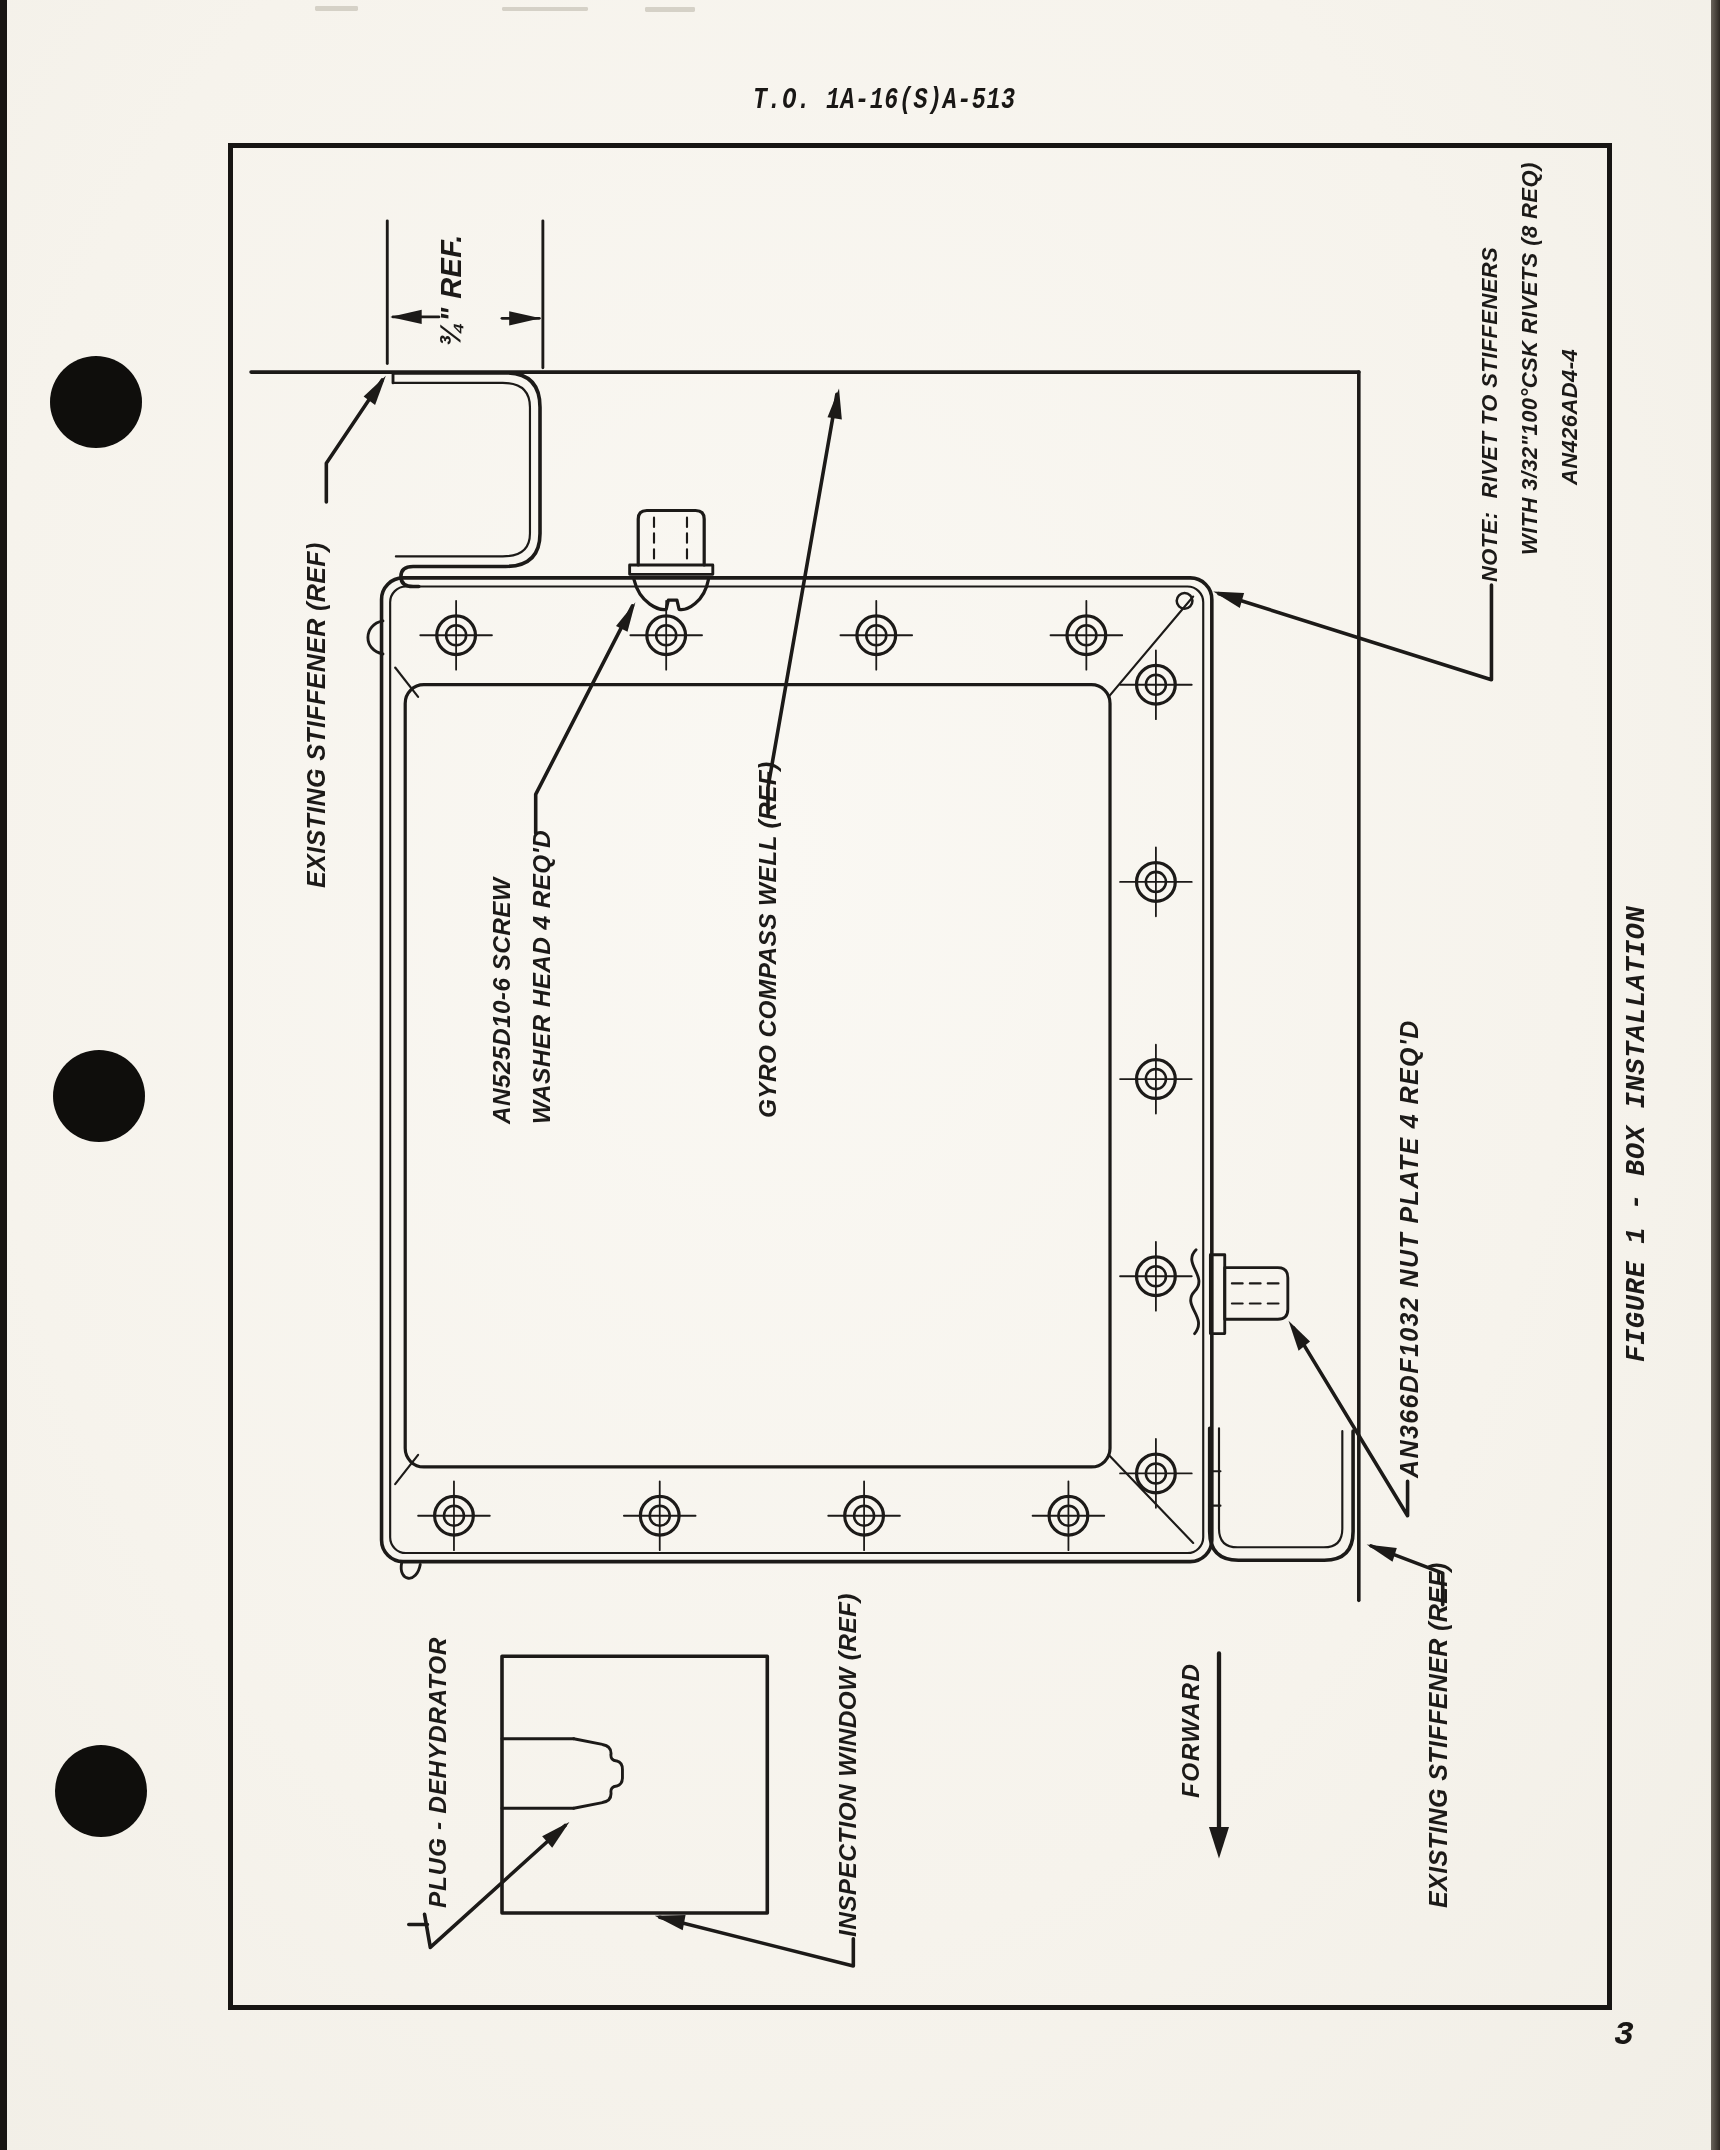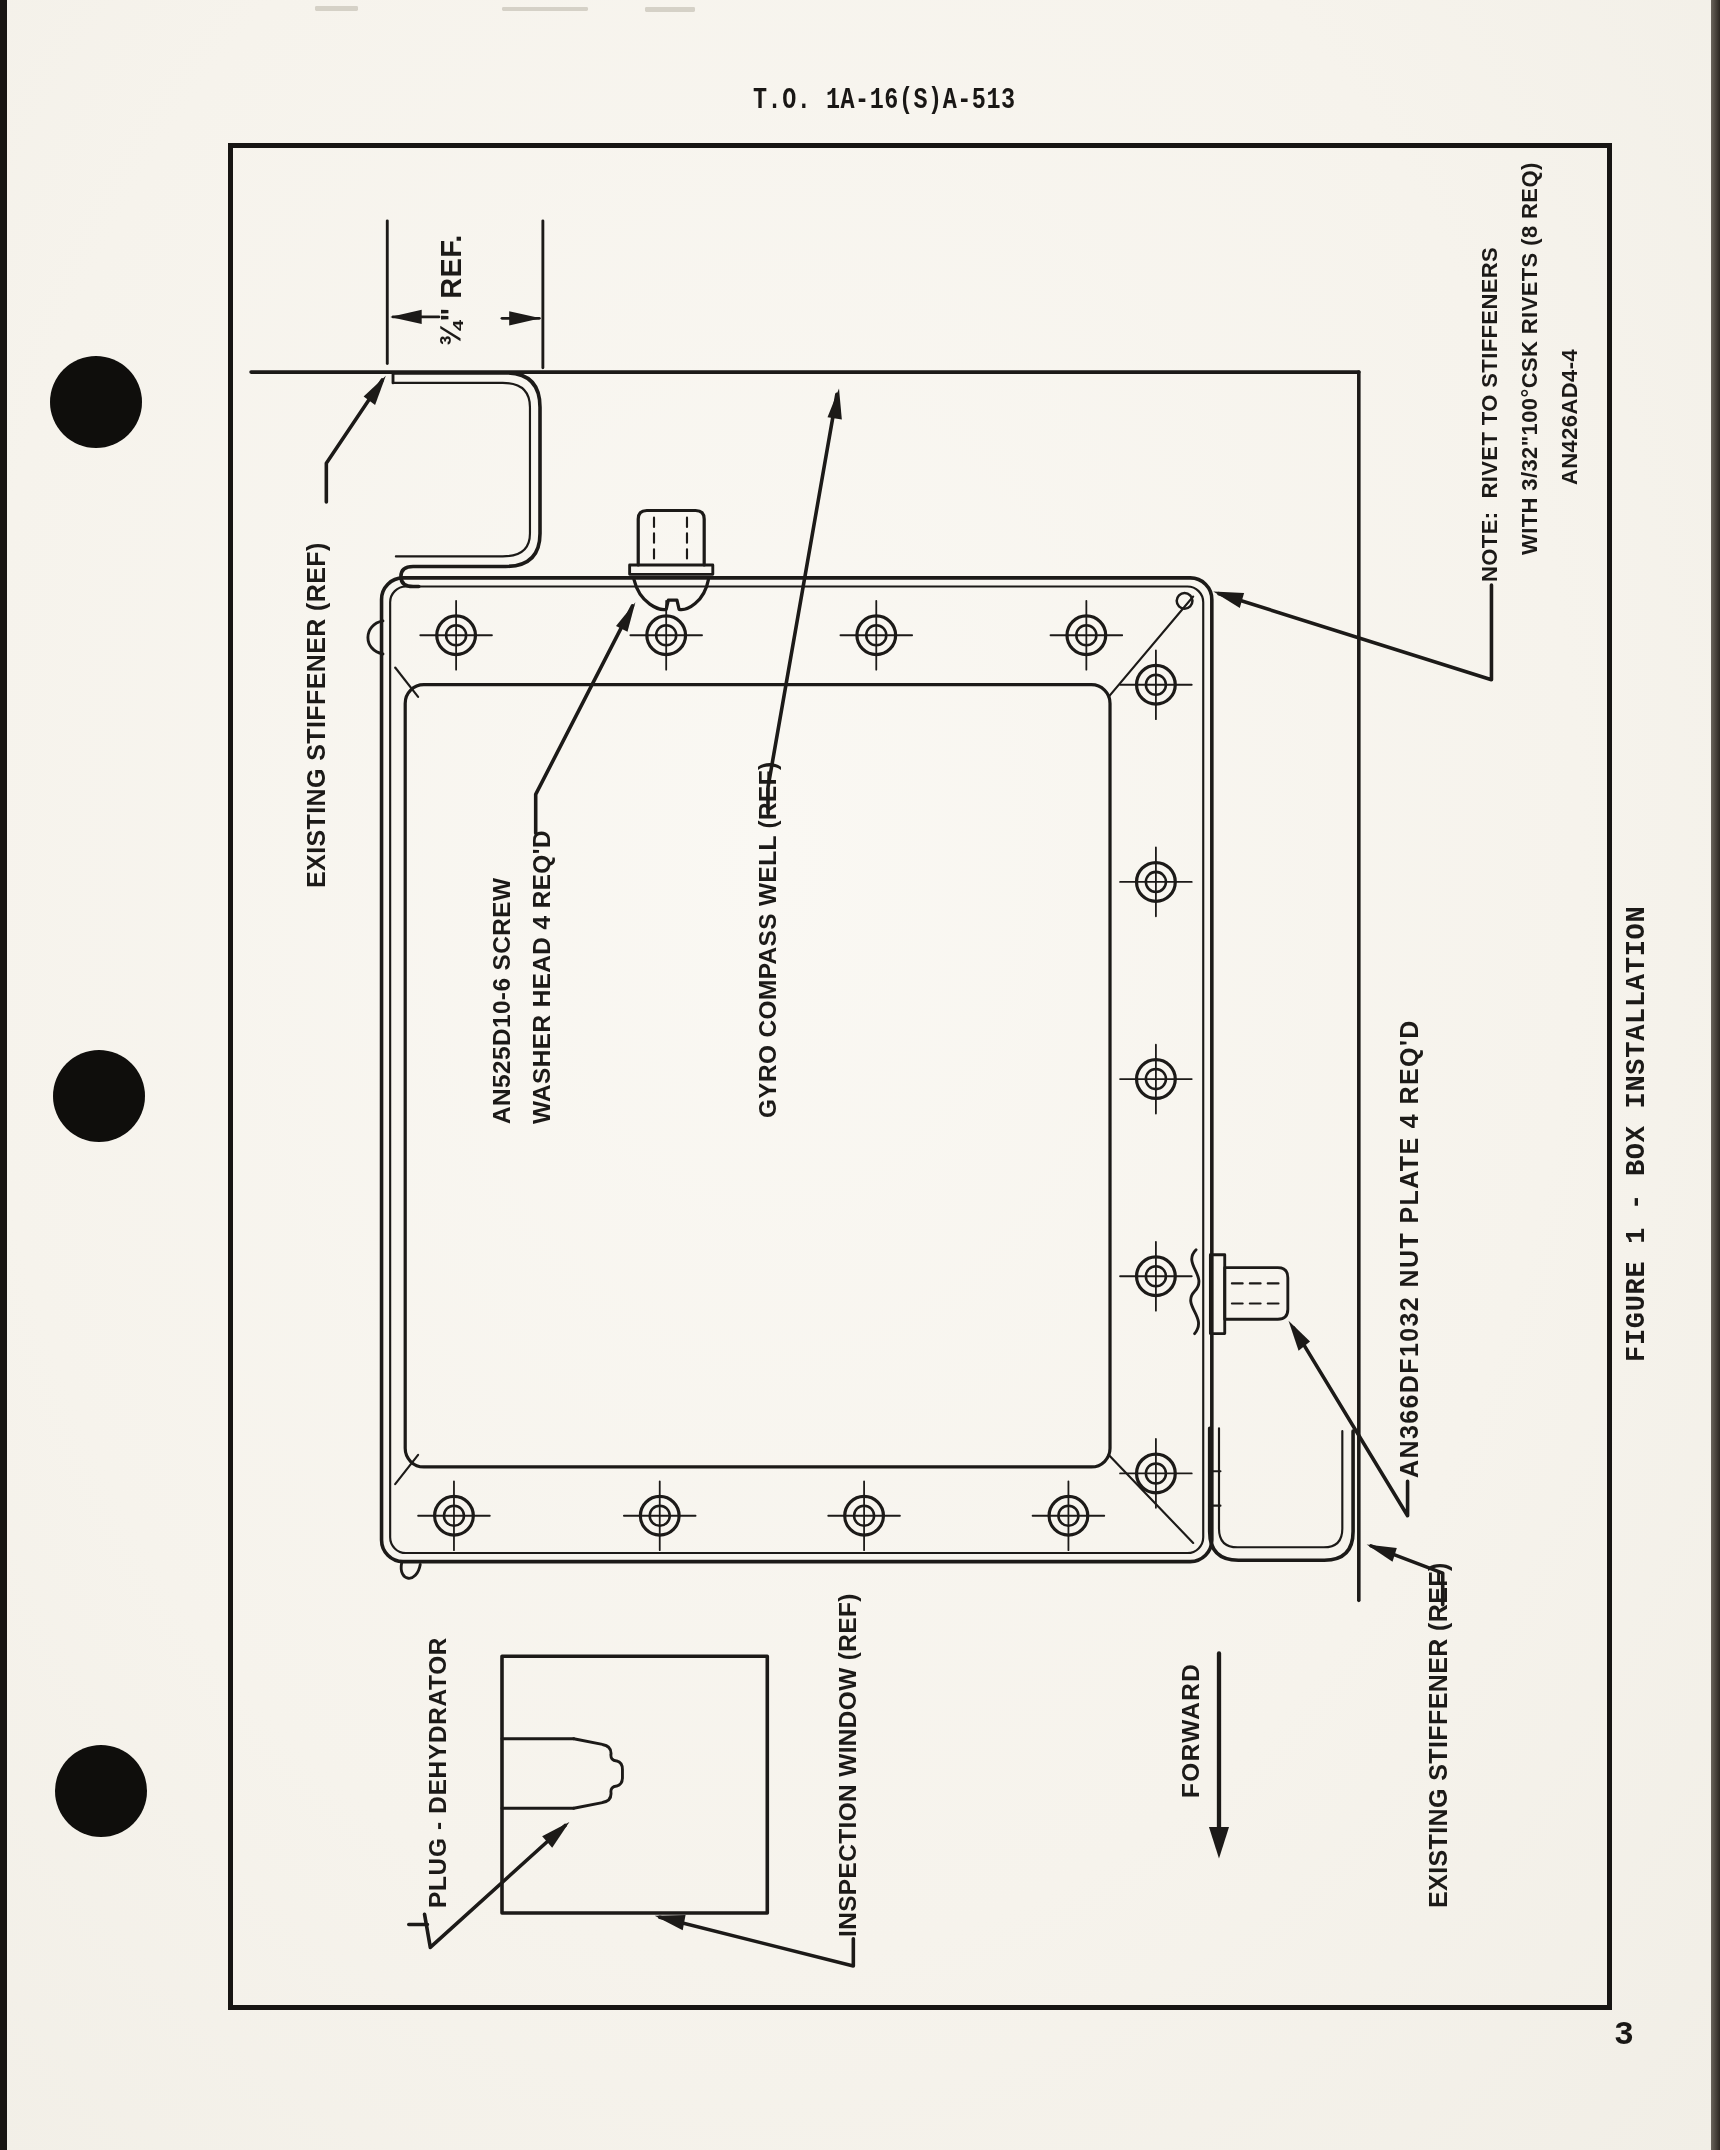--- a/index.html
+++ b/index.html
@@ -3,20 +3,21 @@
 <meta charset="utf-8">
 <style>
   html,body{margin:0;padding:0;background:#e8e6e0;}
   .page{
     position:relative;
     width:1721px;height:2151px;
     background:#f7f5ef;
     background-image:radial-gradient(ellipse at 45% 40%, #faf8f3 0%, #f6f3ec 60%, #f1eee6 100%);
     overflow:hidden;
     font-family:"Liberation Sans",sans-serif;
+    font-style:italic;
   }
   .edge-left{position:absolute;left:0;top:0;width:6.5px;height:2151px;background:#181512;}
   .edge-right{position:absolute;left:1711px;top:0;width:10px;height:2151px;
     background:linear-gradient(to right,#6b655c, #241f1a);}
   .hole{position:absolute;width:92px;height:92px;border-radius:50%;background:#0f0e0c;}
   .frame{position:absolute;left:228px;top:143px;width:1384px;height:1867px;
     box-sizing:border-box;border:5px solid #171513;}
   .typew{font-family:"Liberation Mono",monospace;font-weight:bold;color:#191715;}
   .header{position:absolute;left:753px;top:83px;font-size:30px;letter-spacing:0.7px;
     transform:scaleX(.78);transform-origin:0 0;white-space:pre;}

